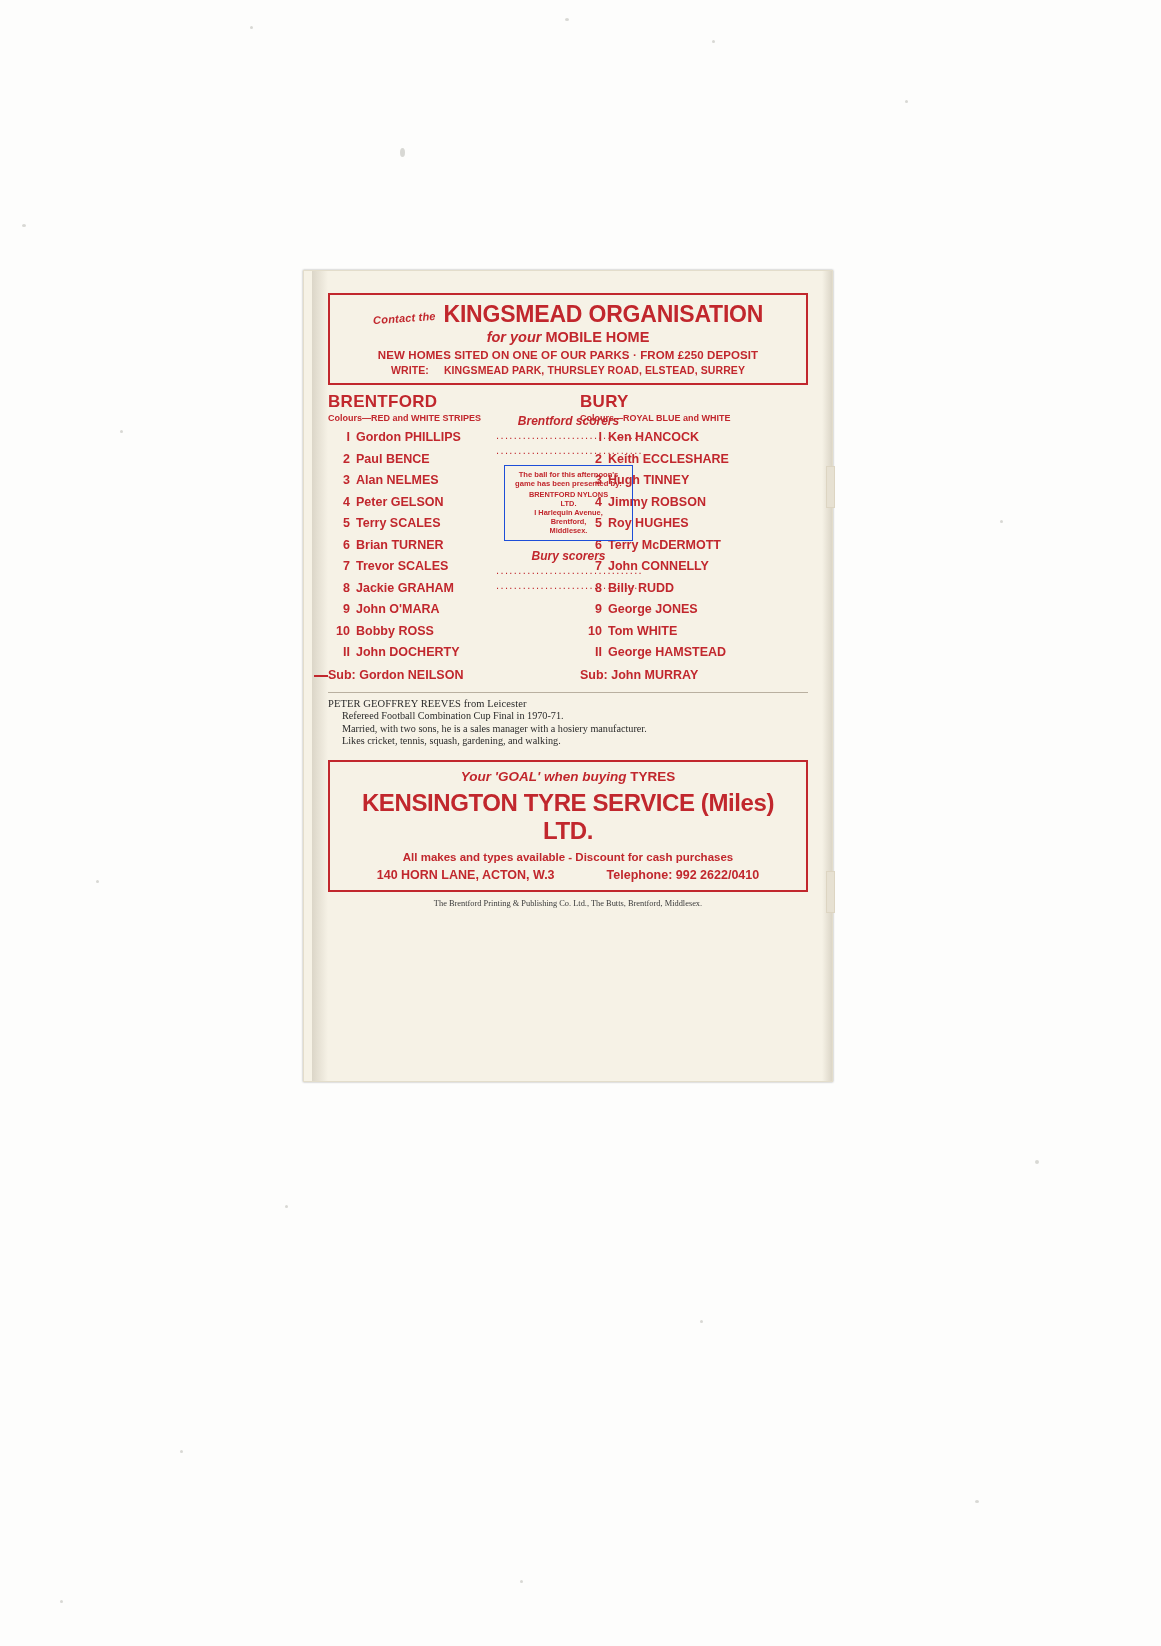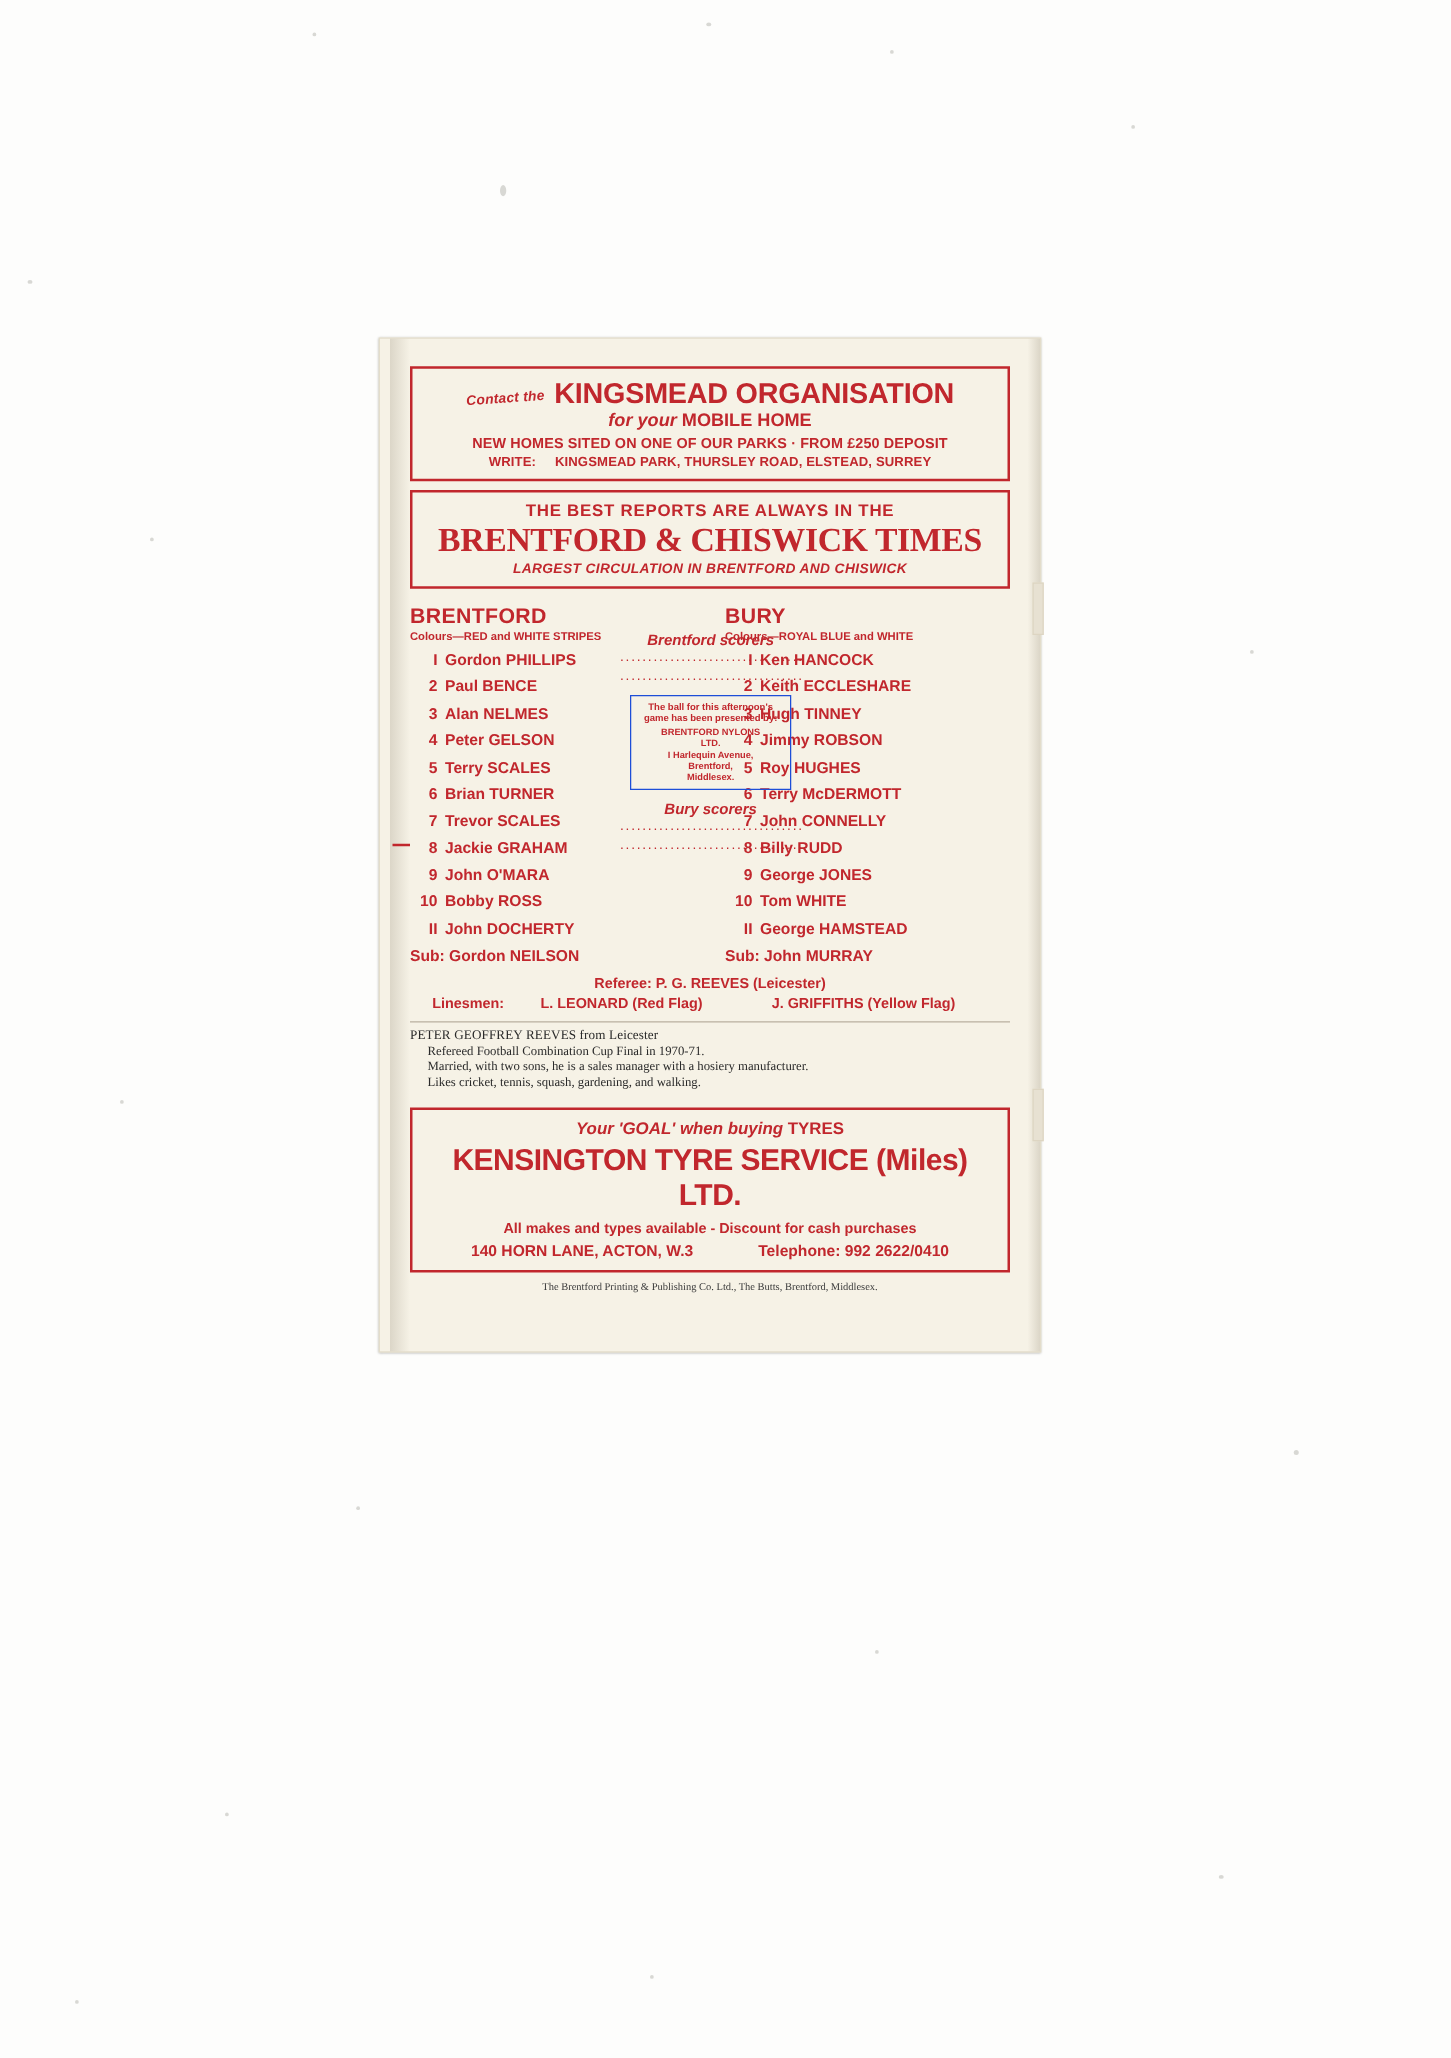--- a/index.html
+++ b/index.html
@@ -338,25 +338,20 @@
         <span>for your</span>
         <b>MOBILE HOME</b>
       </div>
       <div class="km-line3">NEW HOMES SITED ON ONE OF OUR PARKS  ·  FROM £250 DEPOSIT</div>
       <div class="km-line4">
         <span class="lbl">WRITE:</span>
         <span>KINGSMEAD PARK, THURSLEY ROAD, ELSTEAD, SURREY</span>
       </div>
     </div>
 
-    <div class="ad-times">
-      <div class="bt-l1">THE BEST REPORTS ARE ALWAYS IN THE</div>
-      <div class="bt-l2">BRENTFORD &amp; CHISWICK TIMES</div>
-      <div class="bt-l3">LARGEST CIRCULATION IN BRENTFORD AND CHISWICK</div>
-    </div>
 
     <div class="teams">
 
       <div class="team-col left">
         <div class="team-name">BRENTFORD</div>
         <div class="team-colours">Colours—RED and WHITE STRIPES</div>
         <div class="player"><span class="num">I</span><span class="first">Gordon</span> <span>PHILLIPS</span></div>
         <div class="player"><span class="num">2</span><span class="first">Paul</span> <span>BENCE</span></div>
         <div class="player"><span class="num">3</span><span class="first">Alan</span> <span>NELMES</span></div>
         <div class="player"><span class="num">4</span><span class="first">Peter</span> <span>GELSON</span></div>
@@ -400,27 +395,20 @@
           <div>I Harlequin Avenue,</div>
           <div>Brentford,</div>
           <div>Middlesex.</div>
         </div>
         <div class="scorer-title">Bury scorers</div>
         <div class="dots">...................................</div>
         <div class="dots">...................................</div>
       </div>
     </div>
 
-    <div class="officials">
-      <div>Referee: P. G. REEVES (Leicester)</div>
-      <div class="lin">
-        <span><span>Linesmen:</span> <span>L. LEONARD (Red Flag)</span></span>
-        <span>J. GRIFFITHS (Yellow Flag)</span>
-      </div>
-    </div>
 
     <hr class="rule">
 
     <div class="bio">
       <div class="hd">PETER GEOFFREY REEVES from Leicester</div>
       <p>Refereed Football Combination Cup Final in 1970-71.</p>
       <p>Married, with two sons, he is a sales manager with a hosiery manufacturer.</p>
       <p>Likes cricket, tennis, squash, gardening, and walking.</p>
     </div>
 

